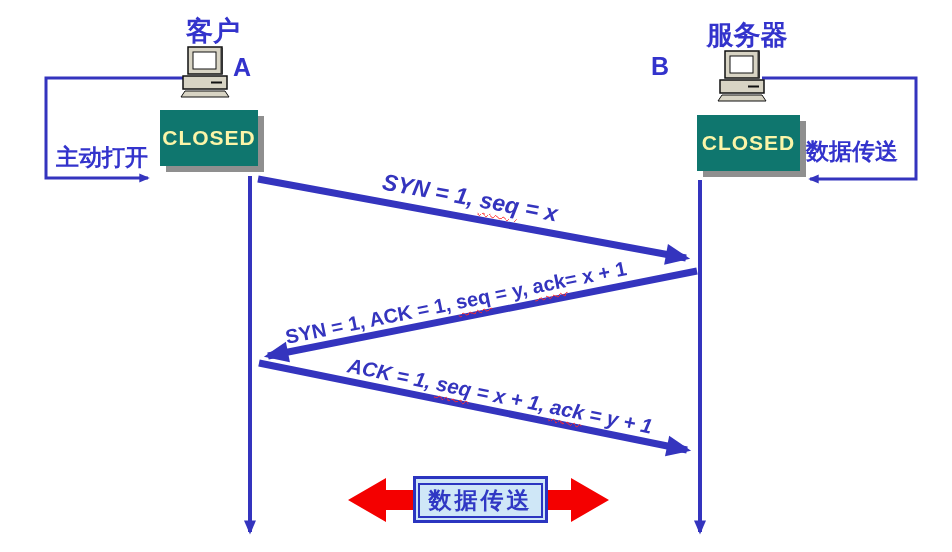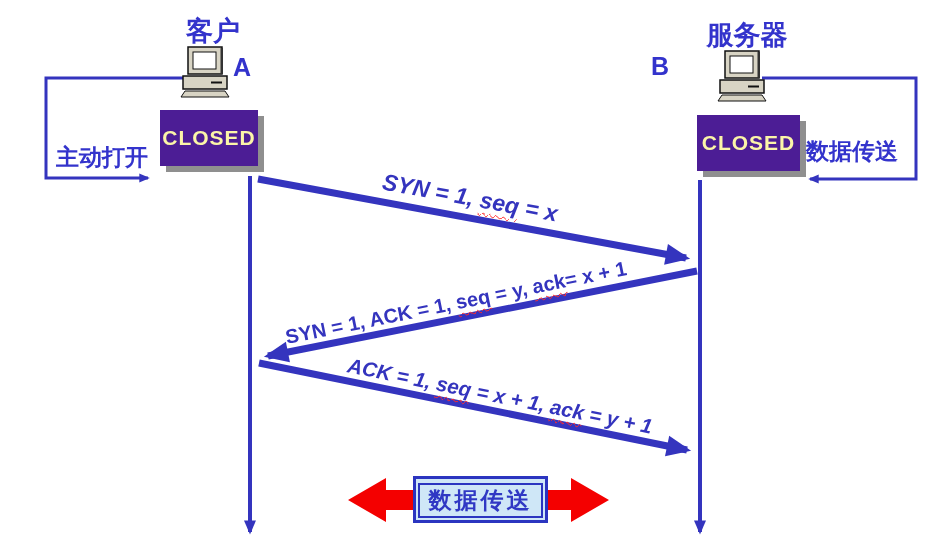--- a/index.html
+++ b/index.html
@@ -11,21 +11,21 @@
   svg.layer { position:absolute; left:0; top:0; width:952px; height:552px; }
 
   .host-title {
     color:#3333cc; font-size:27px; font-weight:bold; transform:translateX(-50%);
     white-space:nowrap;
   }
   .host-letter { color:#3333cc; font-size:25px; font-weight:bold; }
   .open-label  { color:#3333cc; font-size:23px; font-weight:bold; white-space:nowrap; }
 
   .closed-box {
-    background:#4c1d95; color:#fbf5a8; box-shadow:6px 6px 0 #8f8f8f;
+    background:#0f766e; color:#fbf5a8; box-shadow:6px 6px 0 #8f8f8f;
     display:flex; align-items:center; justify-content:center;
     font-size:21px; font-weight:bold; letter-spacing:1px;
   }
 
   .msg {
     color:#3434be; font-weight:bold; white-space:nowrap;
     transform:translate(-50%,-50%) rotate(var(--rot));
   }
   .msg.italic { font-style:italic; }
   .wavy {

